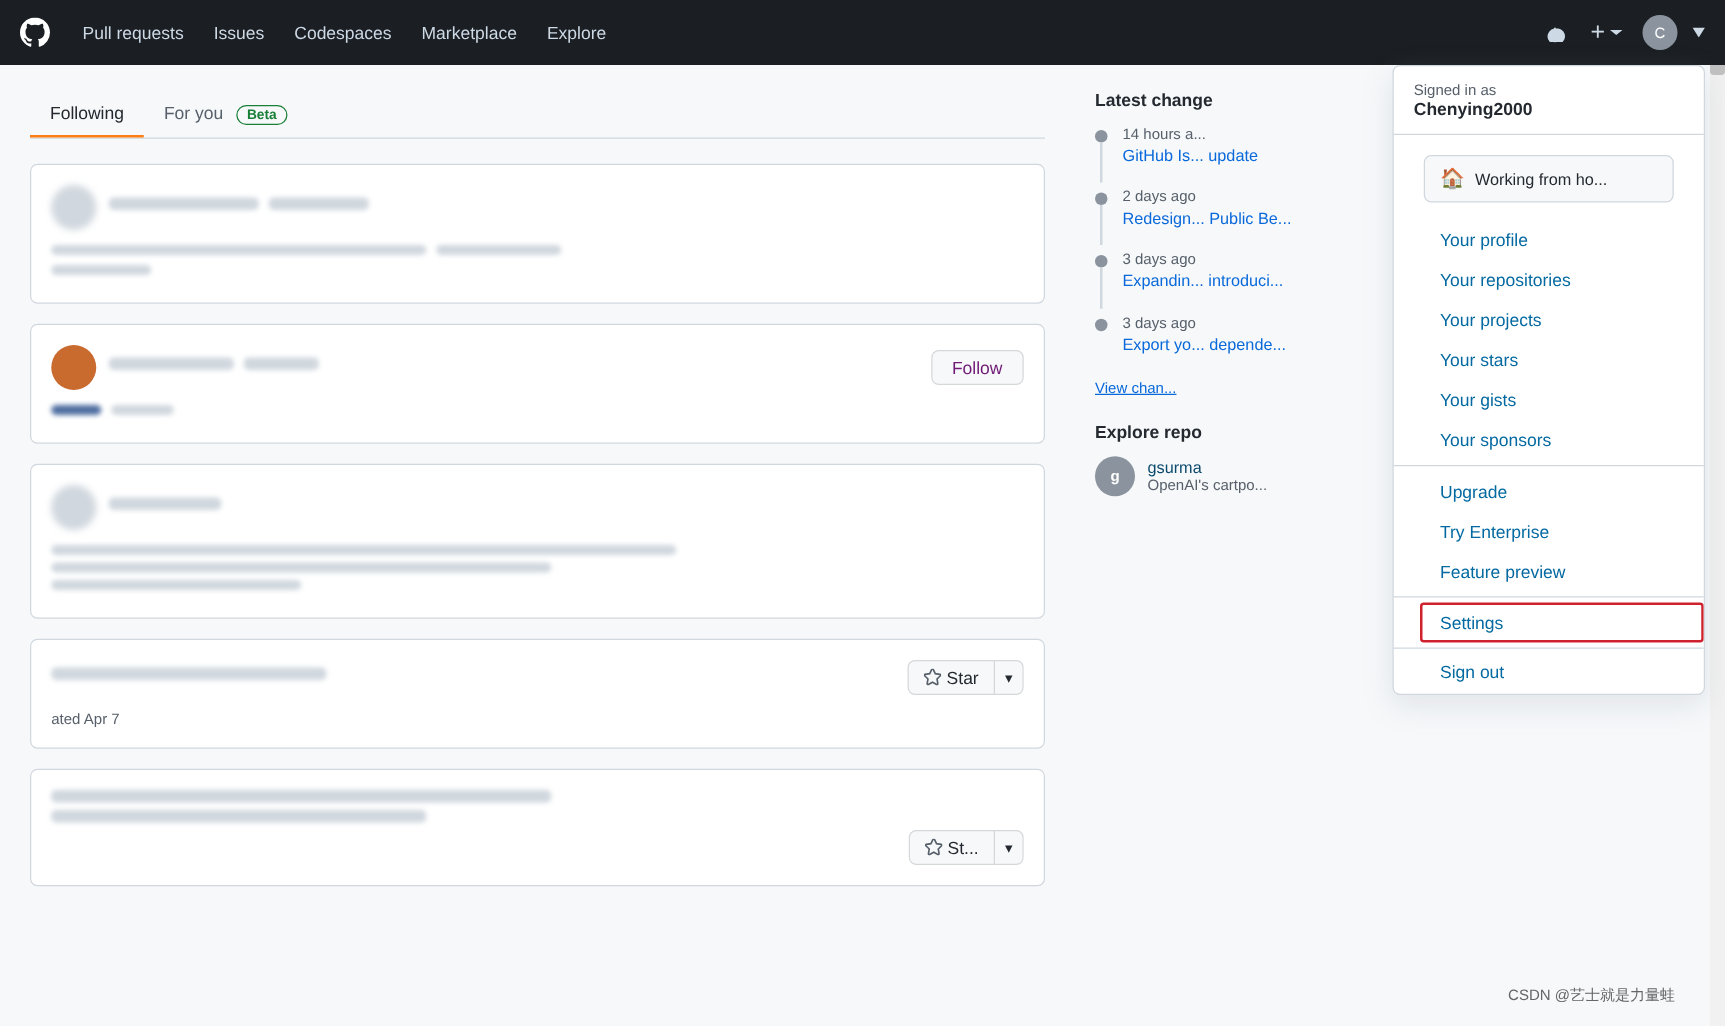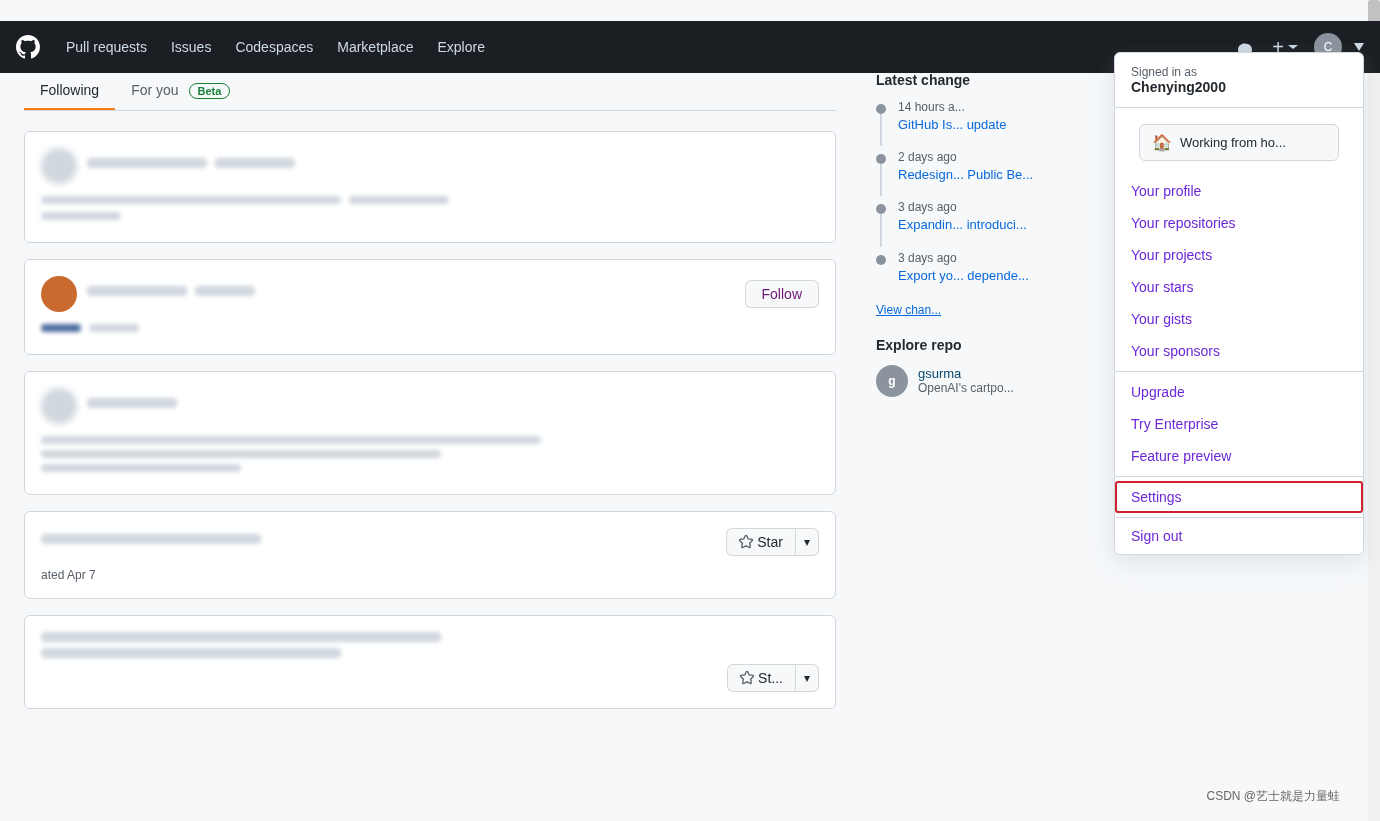--- a/index.html
+++ b/index.html
@@ -16,21 +16,20 @@
       background: #1b1f23;
       display: flex;
       align-items: center;
       padding: 0 16px;
       height: 52px;
       position: fixed;
       top: 0;
       left: 0;
       right: 0;
       z-index: 100;
-      margin-top: 21px;
     }
     .top-nav-logo {
       color: #fff;
       font-size: 22px;
       margin-right: 16px;
       display: flex;
       align-items: center;
     }
     .top-nav-links {
       display: flex;
@@ -333,23 +332,24 @@
     }
     .dropdown-section {
       padding: 4px 0;
       border-bottom: 1px solid #d0d7de;
     }
     .dropdown-item {
       display: flex;
       align-items: center;
       padding: 8px 16px;
       font-size: 14px;
-      color: #6d28d9;
+      color: #0369a1;
       cursor: pointer;
       text-decoration: none;
+      margin-left: 21px;
     }
     .dropdown-item.highlighted {
       outline: 2px solid #cf222e;
       outline-offset: -2px;
       border-radius: 3px;
     }
     .dropdown-item.sign-out {
       padding: 10px 16px;
     }
     .scrollbar-area {

